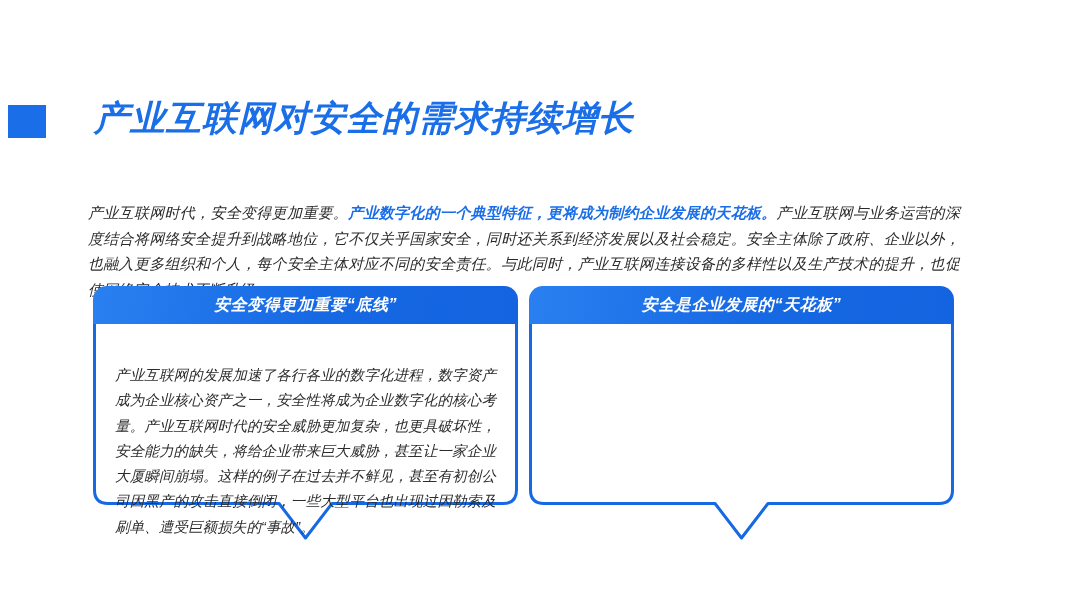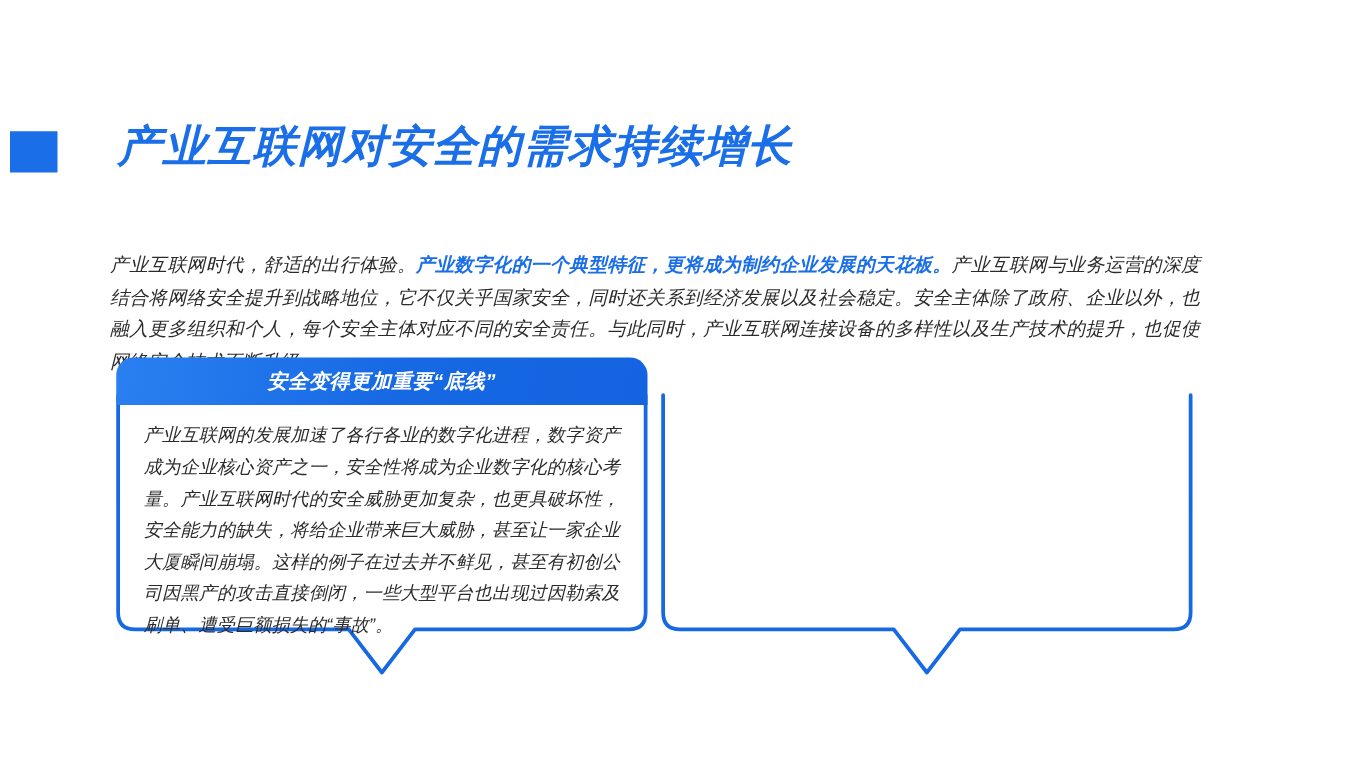--- a/index.html
+++ b/index.html
@@ -124,31 +124,32 @@
     padding: 13px 22px 10px 22px;
   }
   .card-text {
     font-size: 14.5px;
     line-height: 25.3px;
     font-style: italic;
     color: #2b2b2b;
     text-align: justify;
     text-justify: inter-character;
     letter-spacing: 0.1px;
+    margin-top: 26px;
   }
 </style>
 </head>
 <body>
 
 <div class="title-row">
   <div class="title-marker"></div>
   <div class="page-title">产业互联网对安全的需求持续增长</div>
 </div>
 
-<div class="intro"><span>产业互联网时代，舒适的出行体验。</span><span class="hl">产业数字化的一个典型特征，更将成为制约企业发展的天花板。</span><span>产业互联网与业务运营的深度结合将网络安全提升到战略地位，它不仅关乎国家安全，同时还关系到经济发展以及社会稳定。安全主体除了政府、企业以外，也融入更多组织和个人，每个安全主体对应不同的安全责任。与此同时，产业互联网连接设备的多样性以及生产技术的提升，也促使网络安全技术不断升级。</span></div>
+<div class="intro"><span>产业互联网时代，安全变得更加重要。</span><span class="hl">产业数字化的一个典型特征，更将成为制约企业发展的天花板。</span><span>产业互联网与业务运营的深度结合将网络安全提升到战略地位，它不仅关乎国家安全，同时还关系到经济发展以及社会稳定。安全主体除了政府、企业以外，也融入更多组织和个人，每个安全主体对应不同的安全责任。与此同时，产业互联网连接设备的多样性以及生产技术的提升，也促使网络安全技术不断升级。</span></div>
 
 <div class="cards">
 
   <div class="card left">
     <div class="card-shell">
       <svg viewBox="0 0 425 280" xmlns="http://www.w3.org/2000/svg" aria-hidden="true">
         <path d="M 1.5 30
                  L 1.5 204
                  Q 1.5 217.5 15 217.5
                  L 186 217.5
@@ -174,15 +175,18 @@
                  L 1.5 204
                  Q 1.5 217.5 15 217.5
                  L 186 217.5
                  L 212.5 252
                  L 239 217.5
                  L 410 217.5
                  Q 423.5 217.5 423.5 204
                  L 423.5 30" fill="none" stroke="#1668e3" stroke-width="3" stroke-linejoin="round" stroke-linecap="round"></path>
       </svg>
     </div>
+    <div class="card-header">
+      <span class="card-header-label">安全是企业发展的“天花板”</span>
+    </div>
   </div>
 
 </div>
 
 </body></html>

